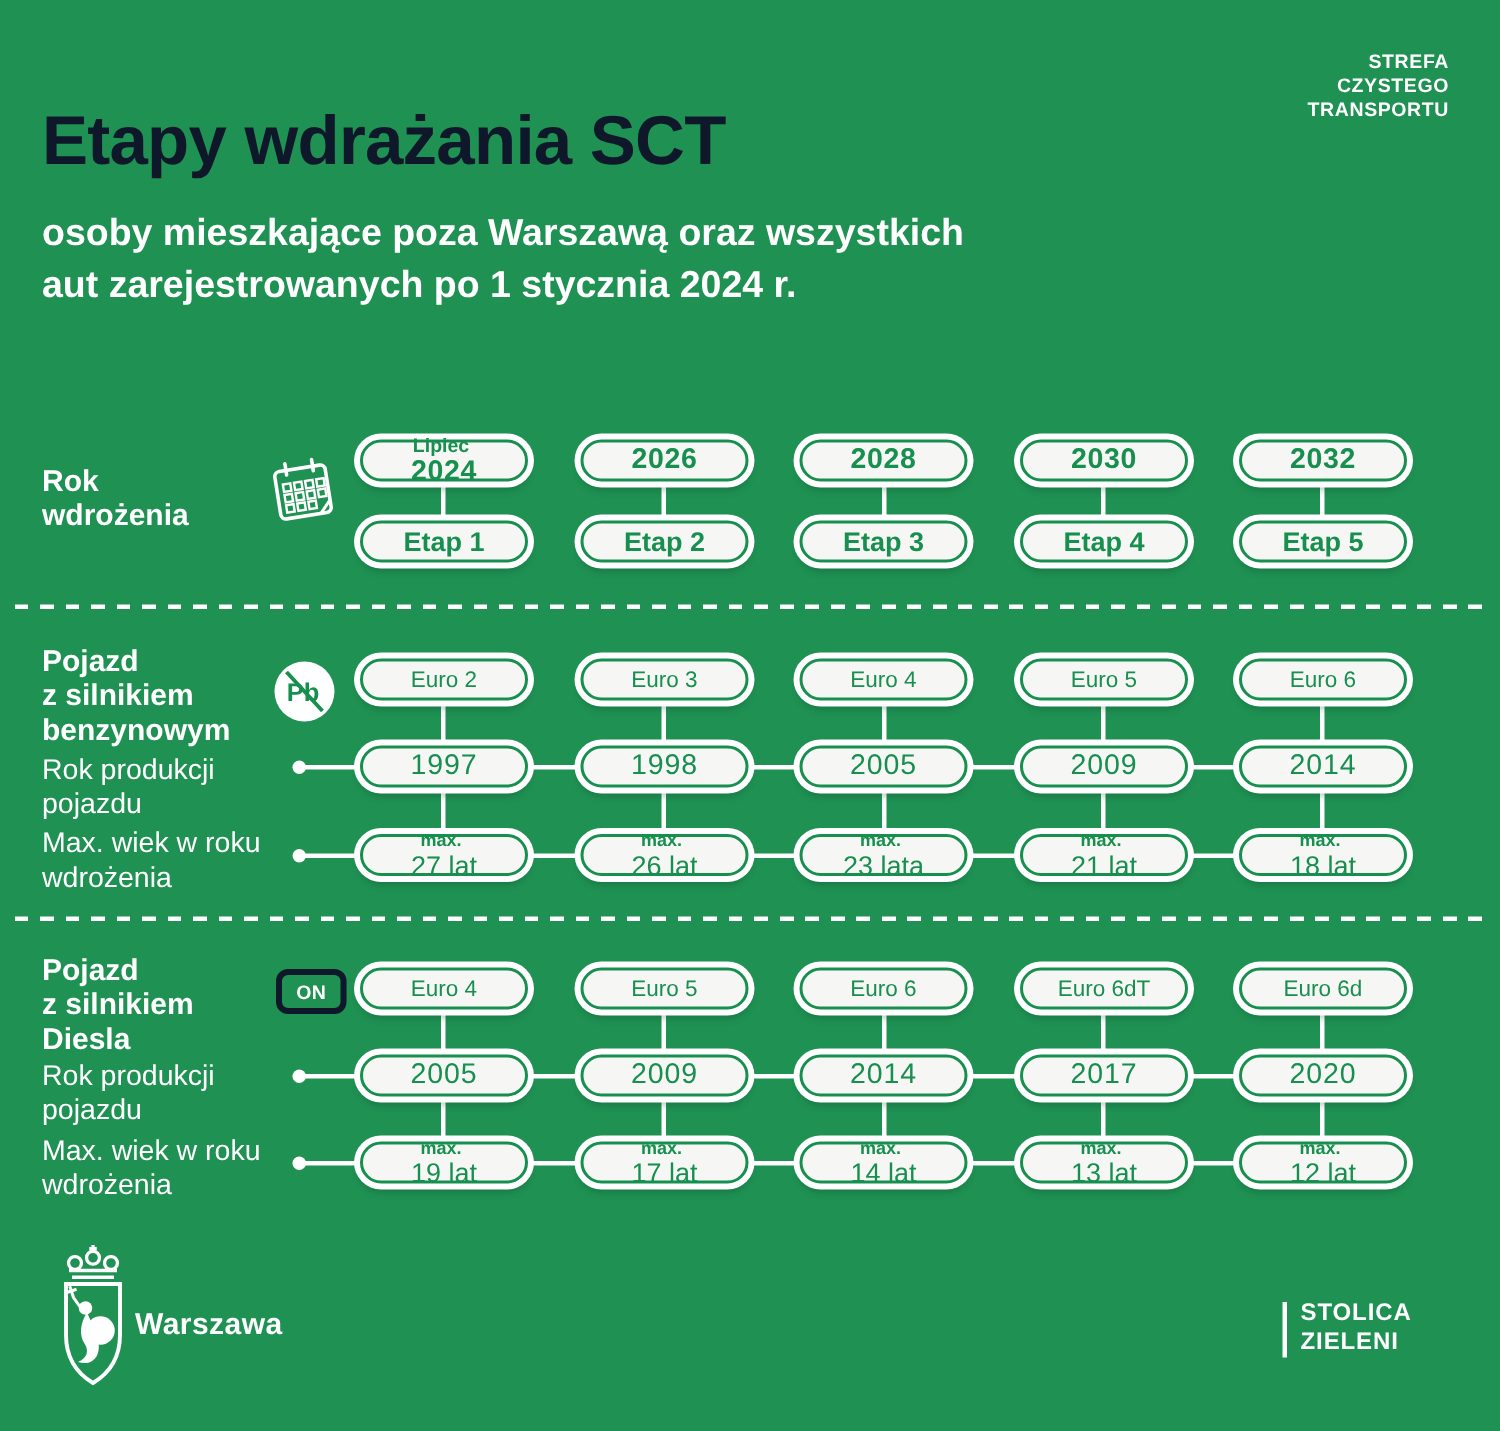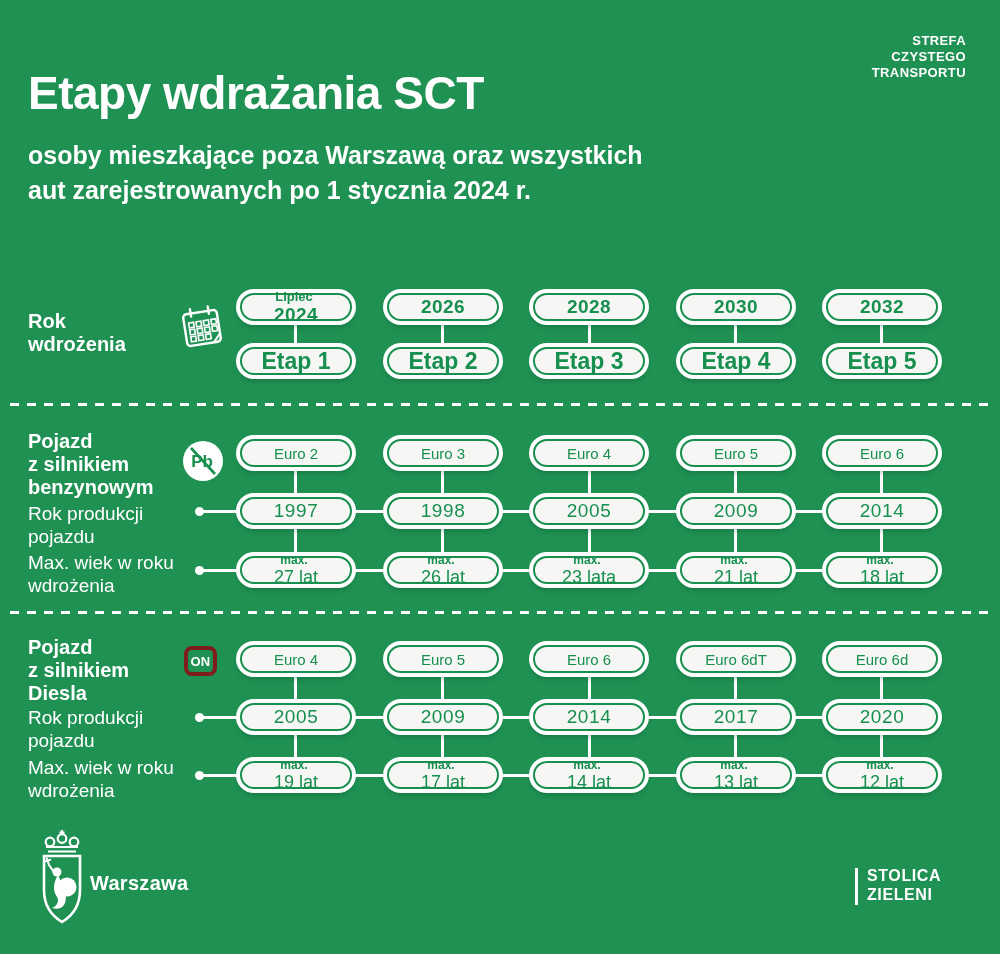--- a/index.html
+++ b/index.html
@@ -9,38 +9,38 @@
   }
   html,body{margin:0;padding:0;background:#dfe3df;}
   #canvas{
     position:relative;width:1000px;height:954px;overflow:hidden;
     background:var(--bg);
     font-family:"Liberation Sans","DejaVu Sans",sans-serif;
   }
   
   .badge{position:absolute;top:33px;right:34px;text-align:right;color:#fff;
     font-size:13px;font-weight:700;line-height:16px;letter-spacing:.4px;}
-  .title{position:absolute;left:28px;top:66px;color:#ffffff;font-size:46px;
+  .title{position:absolute;left:28px;top:66px;color:#0f172a;font-size:46px;
     font-weight:700;letter-spacing:-.5px;}
   .subtitle{position:absolute;left:28px;top:138px;color:#fff;font-size:25px;
     font-weight:700;line-height:35px;}
   
   .lbl{position:absolute;left:28px;color:#fff;font-weight:700;font-size:20px;line-height:23px;}
   .sublbl{position:absolute;left:28px;color:#fff;font-weight:400;font-size:19px;line-height:23px;}
   
   .pill{position:absolute;box-sizing:border-box;width:112px;height:28px;z-index:2;
     background:var(--fill);border:2px solid var(--ink);border-radius:15px;
     box-shadow:0 0 0 4px #fff,0 5px 6px rgba(5,50,26,.33);
     display:flex;align-items:center;justify-content:center;
     color:var(--ink);white-space:nowrap;flex-direction:column;}
   .pp{font-size:12px;font-weight:600;margin-right:4px;}
   .pp:empty{display:none;}
   .f-yearbold .pv{font-size:19px;font-weight:700;letter-spacing:.4px;}
   .f-yearbold .pp{font-size:13px;font-weight:700;}
-  .f-etap .pv{font-size:23px;font-weight:600;}
+  .f-etap .pv{font-size:18px;font-weight:600;}
   .f-euro .pv{font-size:15px;font-weight:400;}
   .f-year .pv{font-size:19px;font-weight:500;letter-spacing:.6px;}
   .f-max .pv{font-size:18px;font-weight:500;}
   
   .c0{left:240px}.c1{left:387px}.c2{left:533px}.c3{left:680px}.c4{left:826px}
   
   .ry1{top:293px}.re1{top:347px}
   .rpe{top:439px}.rpy{top:497px}.rpm{top:556px}
   .rde{top:645px}.rdy{top:703px}.rdm{top:761px}
   
@@ -48,22 +48,22 @@
   .vx0{left:294px}.vx1{left:441px}.vx2{left:588px}.vx3{left:734px}.vx4{left:880px}
   .vr1{top:307px;height:54px}
   .vrp{top:453px;height:117px}
   .vrd{top:659px;height:116px}
   .hl{position:absolute;left:200px;width:682px;height:3px;background:#fff;z-index:1;border-radius:2px;}
   .dot{position:absolute;left:195px;width:9px;height:9px;border-radius:50%;background:#fff;z-index:1;}
   .dash{position:absolute;left:10px;width:980px;height:3px;z-index:1;
     background:repeating-linear-gradient(90deg,#fff 0 9px,transparent 9px 17px);}
   
   .icon{position:absolute;z-index:2;}
-  .on-icon{position:absolute;left:184px;top:646px;width:33px;height:30px;z-index:2;
-    box-sizing:border-box;border:4px solid #7f1d1d;border-radius:8px;
+  .on-icon{position:absolute;left:184px;top:646px;width:47px;height:30px;z-index:2;
+    box-sizing:border-box;border:4px solid #0f172a;border-radius:8px;
     display:flex;align-items:center;justify-content:center;
     color:#fff;font-size:13px;font-weight:700;letter-spacing:.3px;}
   
   .city{position:absolute;left:90px;top:872px;color:#ffffff;font-size:20px;font-weight:600;letter-spacing:.3px;}
   .slogan-bar{position:absolute;left:855px;top:868px;width:3px;height:37px;background:#fff;}
   .slogan{position:absolute;left:867px;top:866px;color:#fff;font-weight:700;
     font-size:16px;line-height:19px;letter-spacing:.6px;}
 </style>
 </head>
 <body>

